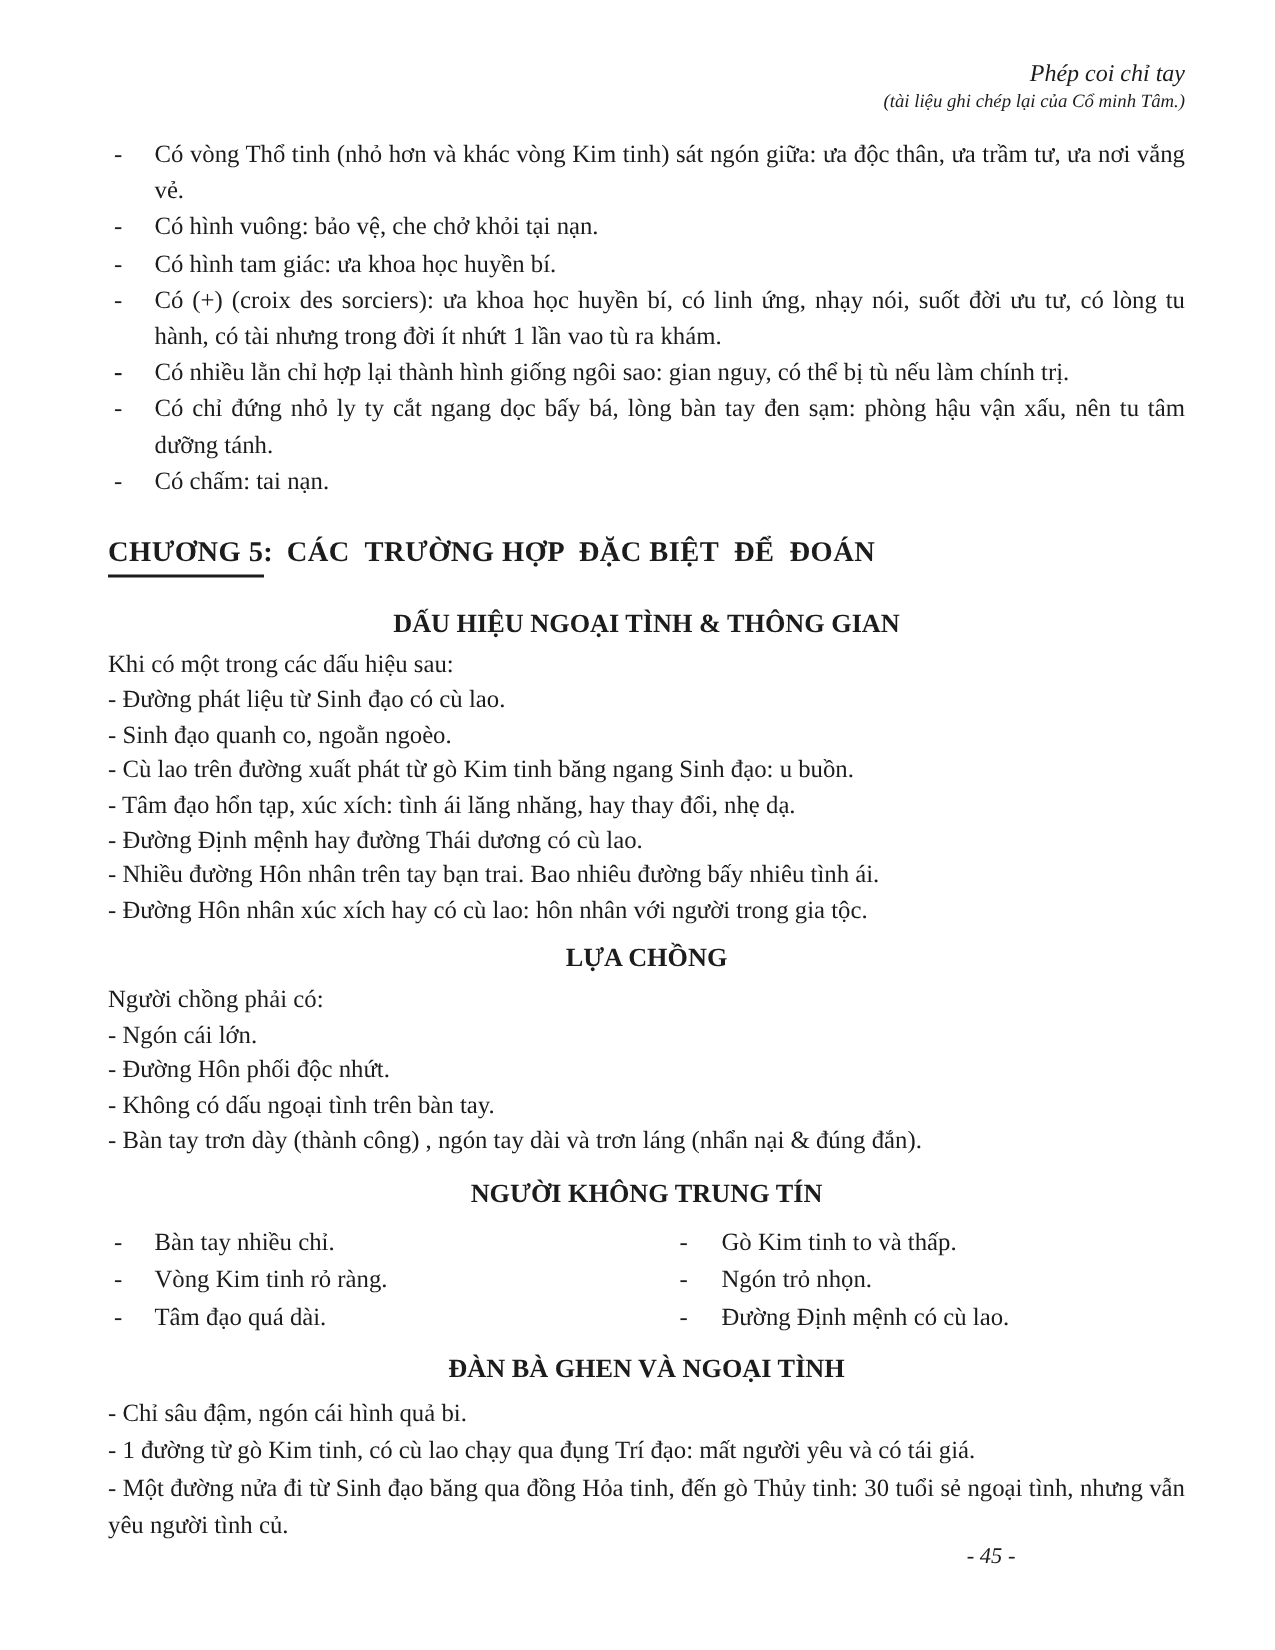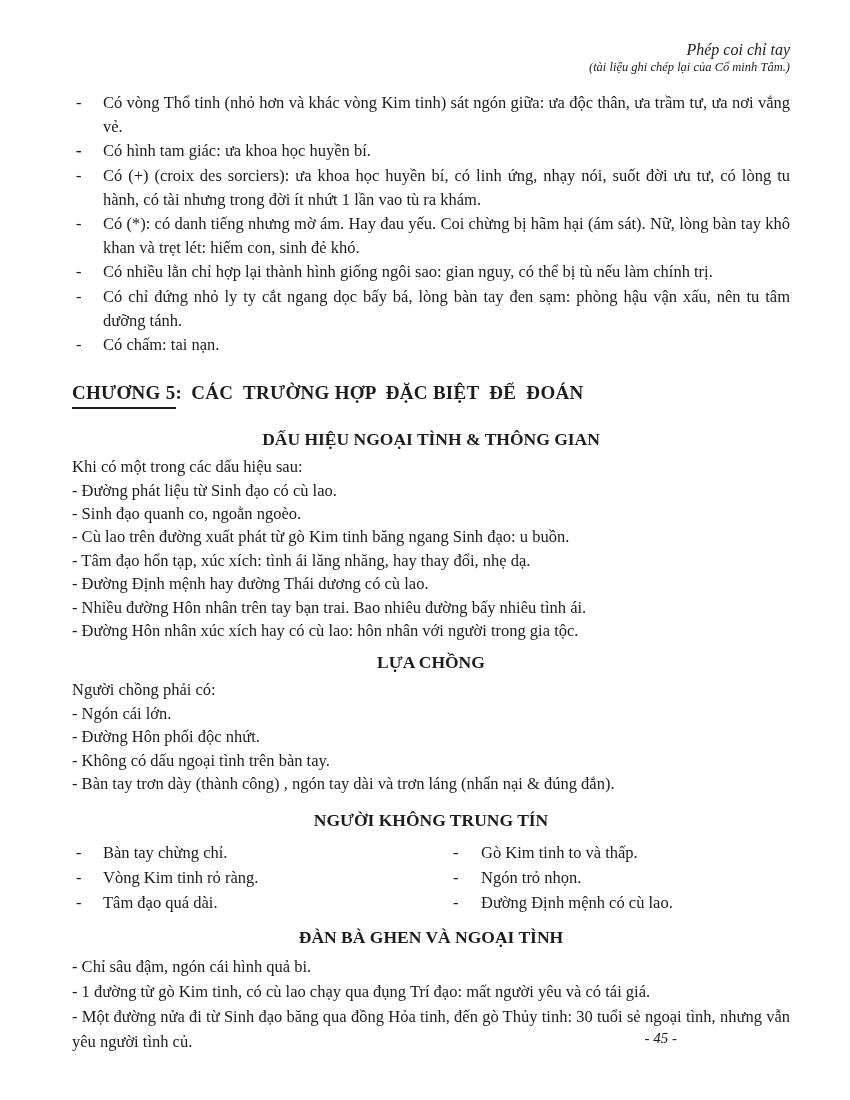--- a/index.html
+++ b/index.html
@@ -121,24 +121,24 @@
 
 <div class="page">
 
   <div class="doc-header">
     <span class="title">Phép coi chỉ tay</span>
     <span class="subtitle">(tài liệu ghi chép lại của Cổ minh Tâm.)</span>
   </div>
 
   <ul class="marks-list">
     <li><span class="dash">-</span><span>Có vòng Thổ tinh (nhỏ hơn và khác vòng Kim tinh) sát ngón giữa: ưa độc thân, ưa trầm tư, ưa nơi vắng vẻ.</span></li>
-    <li><span class="dash">-</span></li>
+    <li><span class="dash">-</span><span>Có hình vuông: bảo vệ, che chở khỏi tại nạn.</span></li>
     <li><span class="dash">-</span><span>Có hình tam giác: ưa khoa học huyền bí.</span></li>
     <li><span class="dash">-</span><span>Có (+) (croix des sorciers): ưa khoa học huyền bí, có linh ứng, nhạy nói, suốt đời ưu tư, có lòng tu hành, có tài nhưng trong đời ít nhứt 1 lần vao tù ra khám.</span></li>
-    <li><span class="dash">-</span><span>Có (*): có danh tiếng nhưng mờ ám. Hay đau yếu. Coi chừng bị hãm hại (ám sát). Nữ, lòng bàn tay khô khan và trẹt lét: hiếm con, sinh đẻ khó.</span></li>
+    <li><span class="dash">-</span></li>
     <li><span class="dash">-</span><span>Có nhiều lằn chỉ hợp lại thành hình giống ngôi sao: gian nguy, có thể bị tù nếu làm chính trị.</span></li>
     <li><span class="dash">-</span><span>Có chỉ đứng nhỏ ly ty cắt ngang dọc bấy bá, lòng bàn tay đen sạm: phòng hậu vận xấu, nên tu tâm dưỡng tánh.</span></li>
     <li><span class="dash">-</span><span>Có chấm: tai nạn.</span></li>
   </ul>
 
   <h1 class="chapter"><span class="chapter-number">CHƯƠNG 5</span><span>:</span><span class="chapter-title">CÁC  TRƯỜNG HỢP  ĐẶC BIỆT  ĐỂ  ĐOÁN</span></h1>
 
   <section class="sec1">
     <h2 class="section-title">DẤU HIỆU NGOẠI TÌNH &amp; THÔNG GIAN</h2>
     <p class="body-line">Khi có một trong các dấu hiệu sau:</p>
@@ -156,21 +156,21 @@
     <p class="body-line">Người chồng phải có:</p>
     <p class="body-line">- Ngón cái lớn.</p>
     <p class="body-line">- Đường Hôn phối độc nhứt.</p>
     <p class="body-line">- Không có dấu ngoại tình trên bàn tay.</p>
     <p class="body-line">- Bàn tay trơn dày (thành công) , ngón tay dài và trơn láng (nhẩn nại &amp; đúng đắn).</p>
   </section>
 
   <section class="sec3">
     <h2 class="section-title">NGƯỜI KHÔNG TRUNG TÍN</h2>
     <div class="two-col">
-      <div class="cell"><span class="dash">-</span><span>Bàn tay chừng chỉ.</span></div>
+      <div class="cell"><span class="dash">-</span><span>Bàn tay nhiều chỉ.</span></div>
       <div class="cell right"><span class="dash">-</span><span>Gò Kim tinh to và thấp.</span></div>
       <div class="cell"><span class="dash">-</span><span>Vòng Kim tinh rỏ ràng.</span></div>
       <div class="cell right"><span class="dash">-</span><span>Ngón trỏ nhọn.</span></div>
       <div class="cell"><span class="dash">-</span><span>Tâm đạo quá dài.</span></div>
       <div class="cell right"><span class="dash">-</span><span>Đường Định mệnh có cù lao.</span></div>
     </div>
   </section>
 
   <section class="sec4">
     <h2 class="section-title">ĐÀN BÀ GHEN VÀ NGOẠI TÌNH</h2>

